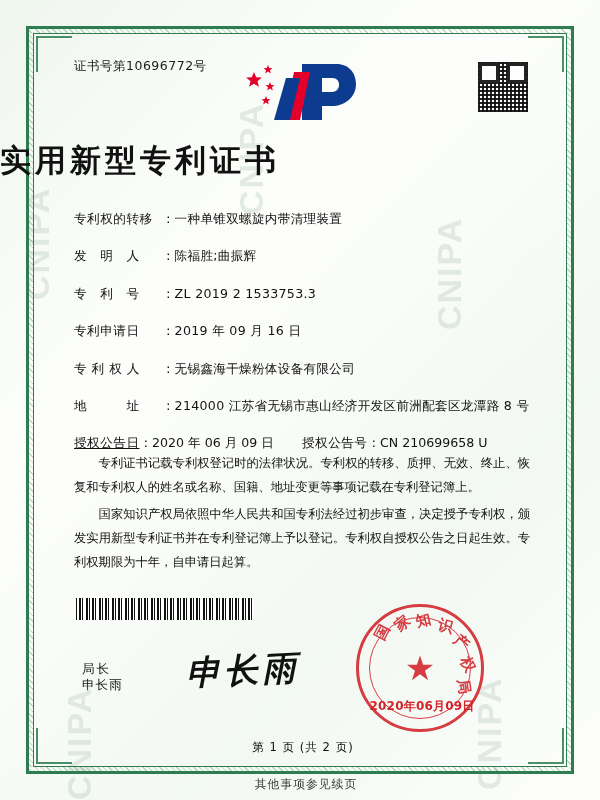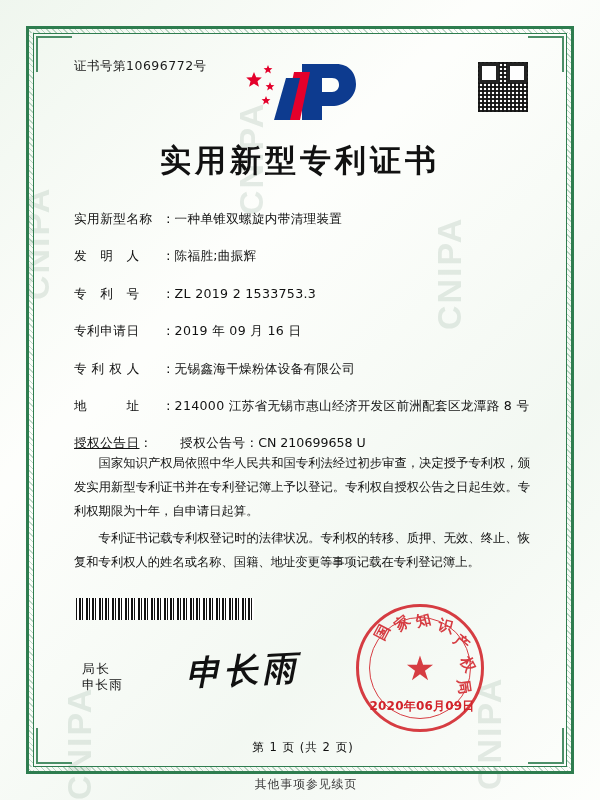--- a/index.html
+++ b/index.html
@@ -125,21 +125,20 @@
     position: absolute;
     left: 50%; top: 58px;
     transform: translateX(-50%);
     width: 120px; height: 68px;
   }
 
   .title {
     position: absolute;
     left: 0; right: 0;
     top: 140px;
-    text-align: center;
     font-size: 31px;
     font-weight: bold;
     letter-spacing: 4px;
     color: #111;
     font-family: "DejaVu Sans", "Liberation Sans", sans-serif;
   }
 
   
   .fields {
     position: absolute;
@@ -321,21 +320,21 @@
         <polygon points="30,24 31.2,27 34.4,27.2 32,29.3 32.8,32.4 30,30.6 27.2,32.4 28,29.3 25.6,27.2 28.8,27"></polygon>
         <polygon points="26,38 27.2,41 30.4,41.2 28,43.3 28.8,46.4 26,44.6 23.2,46.4 24,43.3 21.6,41.2 24.8,41"></polygon>
       </g>
     </svg>
   </div>
 
   <div class="title">实用新型专利证书</div>
 
   <div class="fields">
     <div class="field">
-      <span class="f-label">实用新型名称</span>
+      <span class="f-label">专利权的转移</span>
       <span class="f-colon">：</span>
       <span class="f-value">一种单锥双螺旋内带清理装置</span>
     </div>
     <div class="field">
       <span class="f-label">发　明　人</span>
       <span class="f-colon">：</span>
       <span class="f-value">陈福胜;曲振辉</span>
     </div>
     <div class="field">
       <span class="f-label">专　利　号</span>
@@ -353,31 +352,32 @@
       <span class="f-value">无锡鑫海干燥粉体设备有限公司</span>
     </div>
     <div class="field">
       <span class="f-label">地　　　址</span>
       <span class="f-colon">：</span>
       <span class="f-value">214000 江苏省无锡市惠山经济开发区前洲配套区龙潭路 8 号</span>
     </div>
     <div class="field dual">
       <span class="f-label" style="flex:0 0 auto;text-decoration:underline;">授权公告日</span>
       <span class="f-colon">：</span>
+      <span>2020 年 06 月 09 日</span>
       <span class="dual-second">
         <span class="f-label">授权公告号</span>
         <span class="f-colon">：</span>
         <span>CN 210699658 U</span>
       </span>
     </div>
   </div>
 
   <div class="paras">
+    <div class="para">专利证书记载专利权登记时的法律状况。专利权的转移、质押、无效、终止、恢复和专利权人的姓名或名称、国籍、地址变更等事项记载在专利登记簿上。</div>
     <div class="para">国家知识产权局依照中华人民共和国专利法经过初步审查，决定授予专利权，颁发实用新型专利证书并在专利登记簿上予以登记。专利权自授权公告之日起生效。专利权期限为十年，自申请日起算。</div>
-    <div class="para">专利证书记载专利权登记时的法律状况。专利权的转移、质押、无效、终止、恢复和专利权人的姓名或名称、国籍、地址变更等事项记载在专利登记簿上。</div>
   </div>
 
   <div class="barcode"></div>
 
   <div class="sig-label">局长</div>
   <div class="sig-name">申长雨</div>
   <div class="sig-script">申长雨</div>
 
   <div class="seal">
     <div class="seal-inner"></div>

